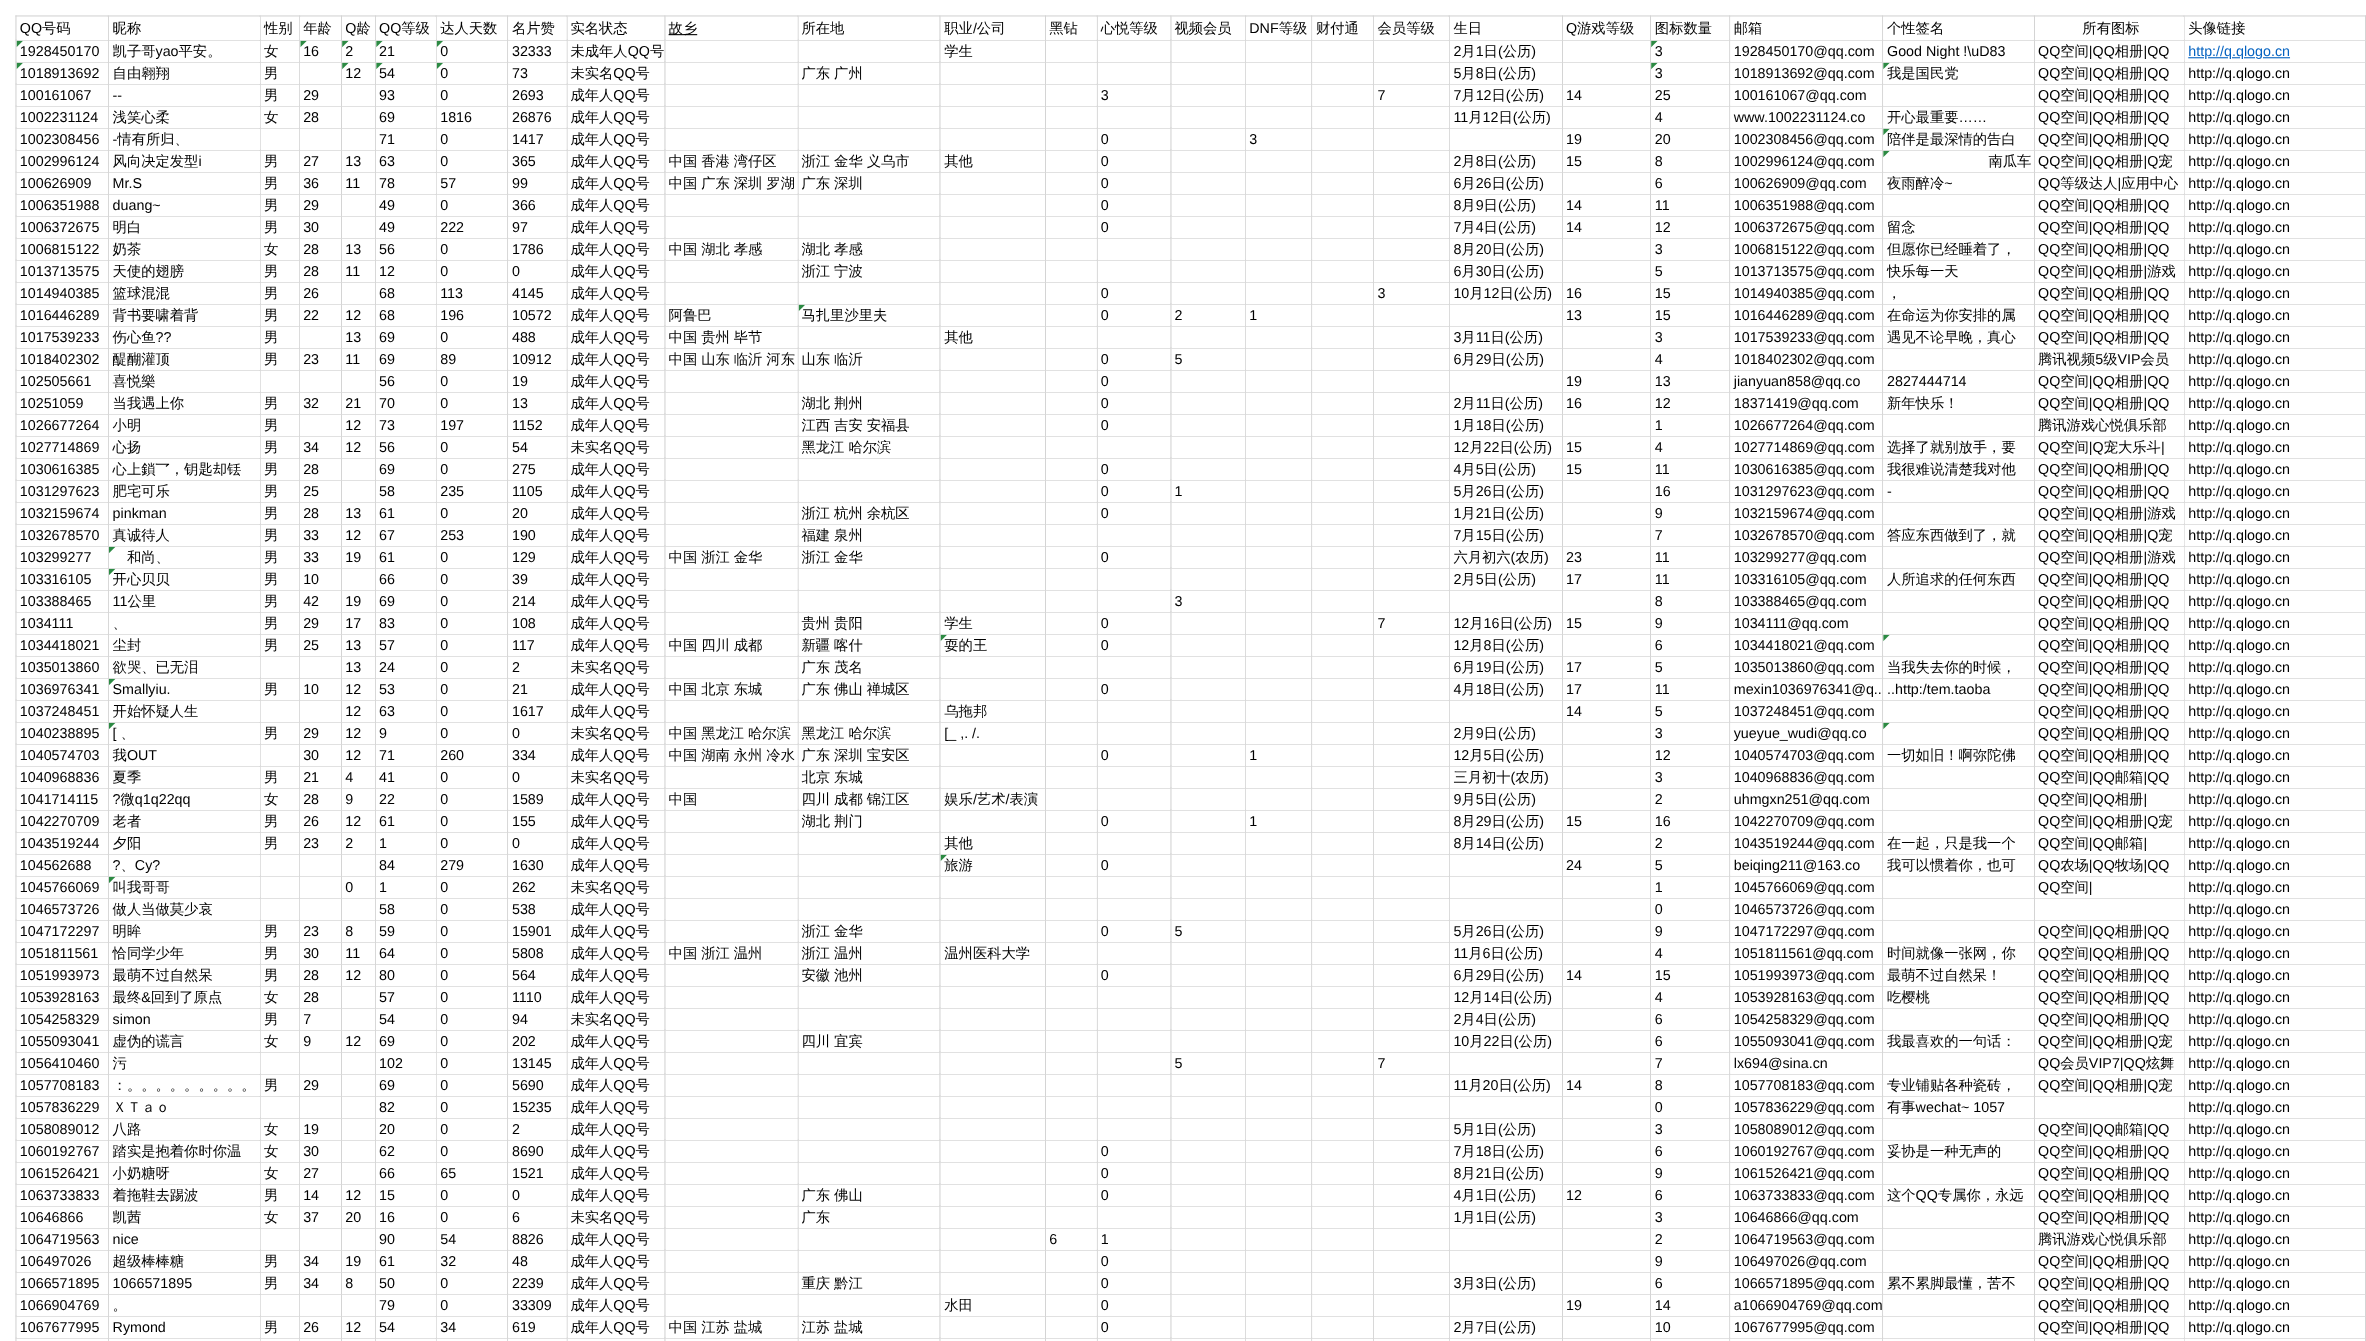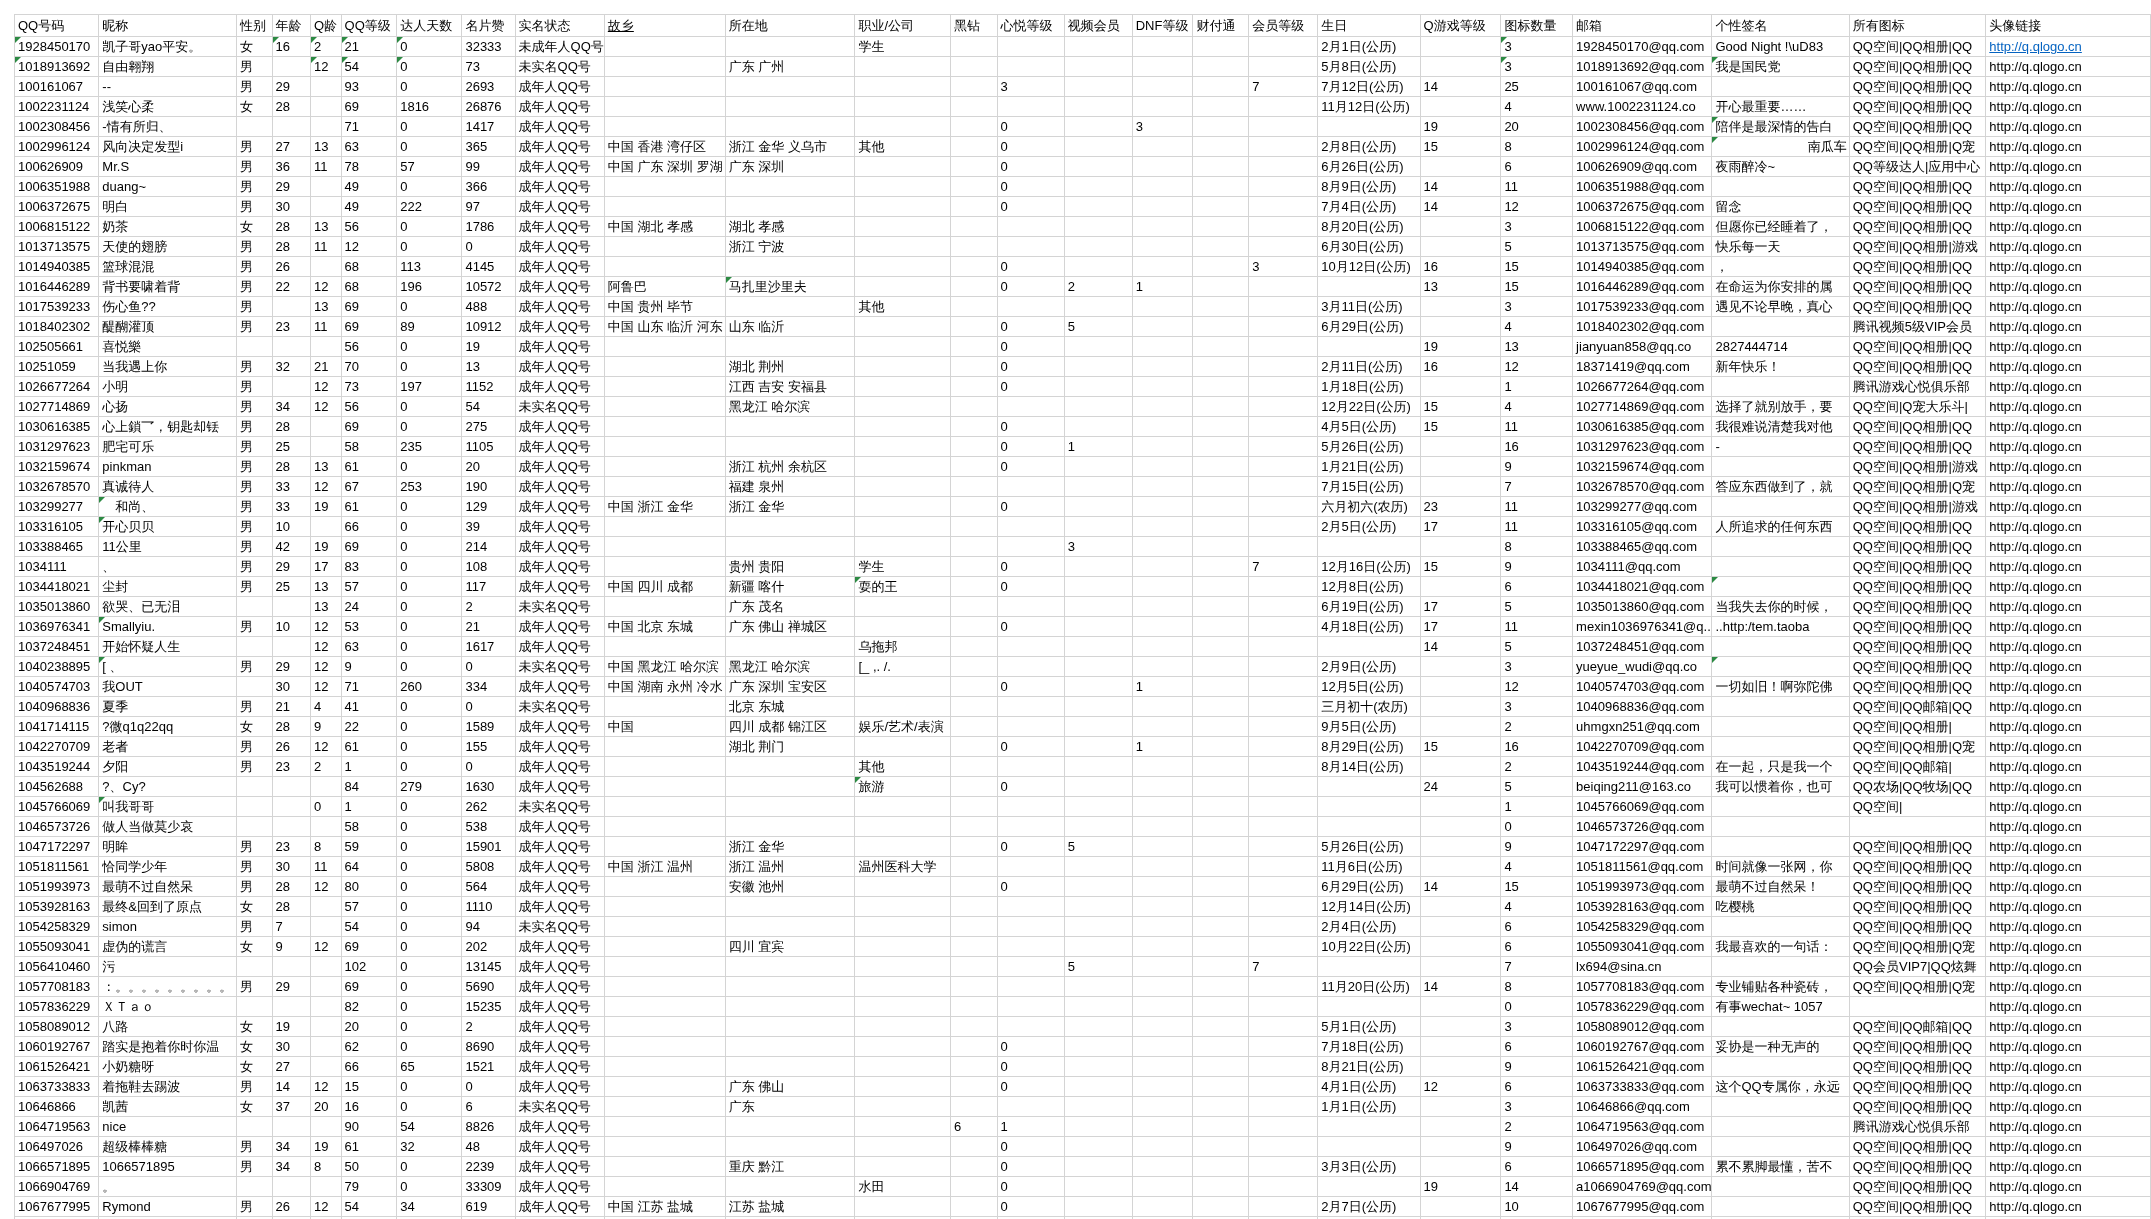--- a/index.html
+++ b/index.html
@@ -52,21 +52,21 @@
           <td style="width: 64px;">心悦等级</td>
           <td style="width: 65px; margin-left: 21px;">视频会员</td>
           <td style="width: 57px;">DNF等级</td>
           <td style="width: 53px;">财付通</td>
           <td style="width: 66px;">会员等级</td>
           <td style="width: 99px; margin-left: 17px;">生日</td>
           <td style="width: 78px;">Q游戏等级</td>
           <td style="width: 69px;">图标数量</td>
           <td style="width: 135px;">邮箱</td>
           <td style="width: 134px;">个性签名</td>
-          <td style="width: 133px;">所有图标</td>
+          <td style="width: 133px; text-align: center;">所有图标</td>
           <td style="width: 166px;">头像链接</td>
         </tr>
     </thead>
     <tbody id="tbody">
         <tr>
           <td class="gm">1928450170</td>
           <td>凯子哥yao平安。</td>
           <td>女</td>
           <td class="gm">16</td>
           <td class="gm">2</td>

